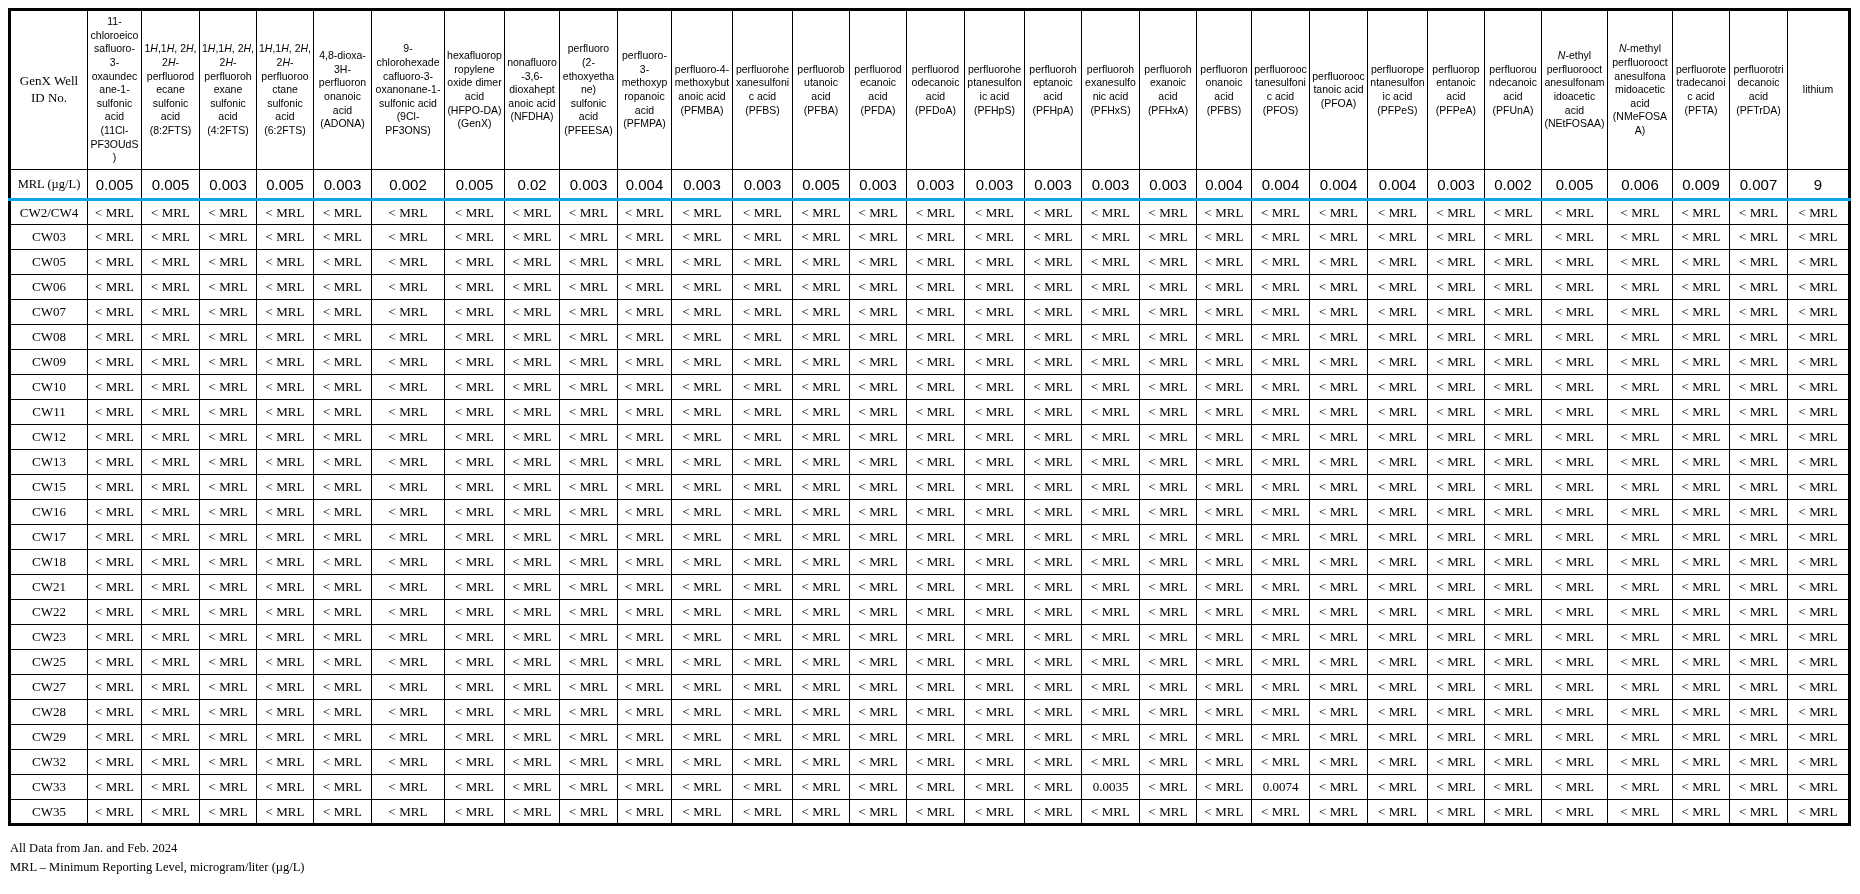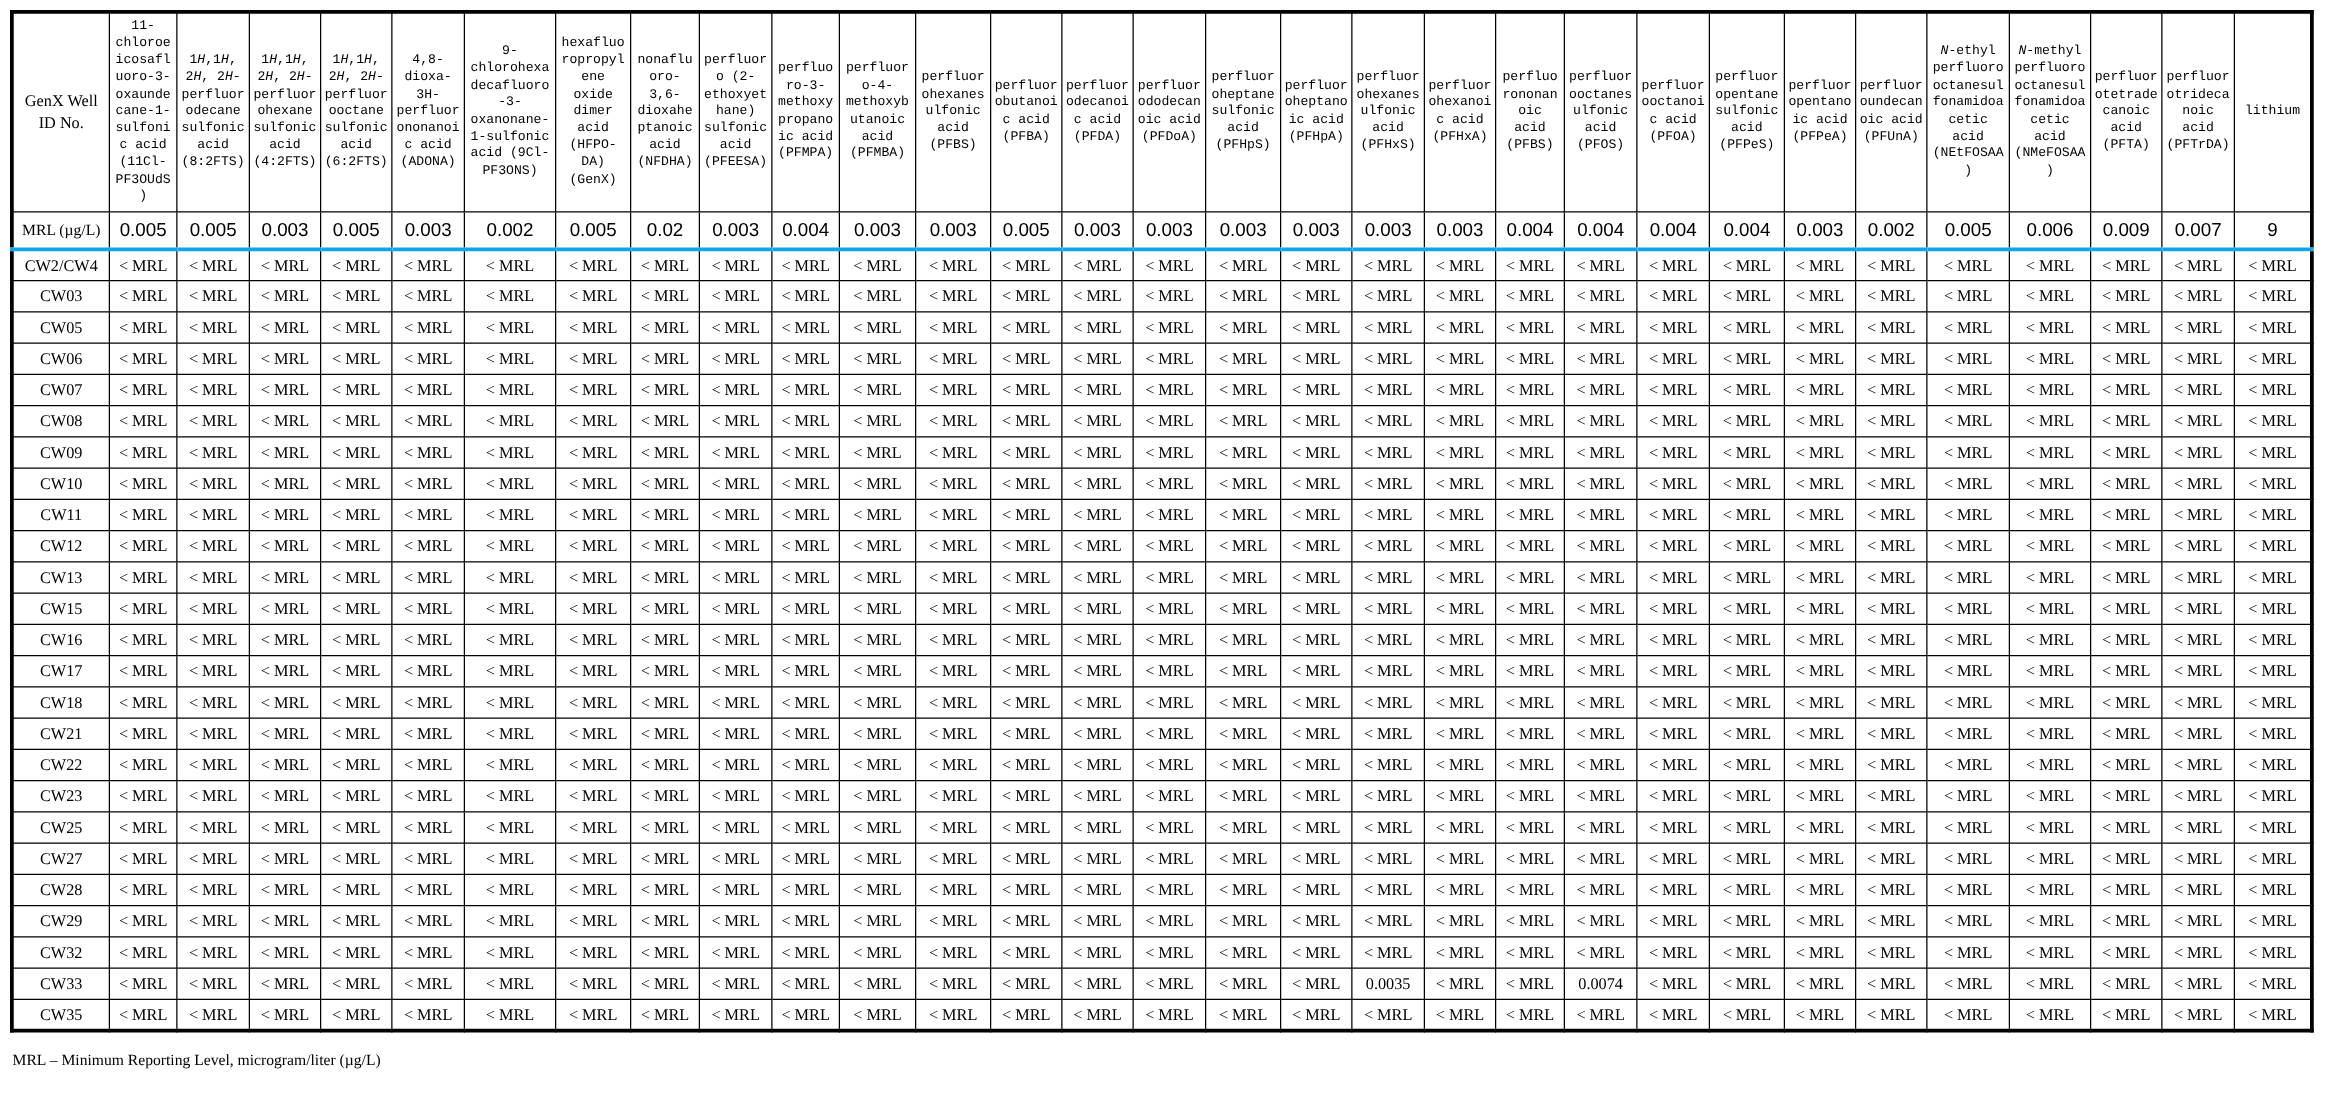--- a/index.html
+++ b/index.html
@@ -23,21 +23,21 @@
     border: 1px solid #000;
     text-align: center;
     vertical-align: middle;
     padding: 1px 2px;
     box-sizing: border-box;
     font-weight: normal;
     overflow: hidden;
   }
   tr.compounds th {
     height: 160px;
-    font-family: Liberation Mono, monospace;
+    font-family: Liberation Sans, sans-serif;
     font-size: 10.5px;
     line-height: 1.3;
     overflow-wrap: anywhere;
     word-break: break-word;
   }
   tr.compounds th.corner {
     font-family: "Liberation Serif", serif;
     font-size: 13px;
   }
   tr.mrl th, tr.mrl td {
@@ -993,15 +993,16 @@
           <td>&lt; MRL</td>
           <td>&lt; MRL</td>
           <td>&lt; MRL</td>
           <td>&lt; MRL</td>
           <td>&lt; MRL</td>
           <td>&lt; MRL</td>
         </tr>
       </tbody>
   </table>
   <div class="footnotes">
+    <div>All Data from Jan. and Feb. 2024</div>
     <div>MRL – Minimum Reporting Level, microgram/liter (µg/L)</div>
   </div>
 </div>
 
 </body></html>

